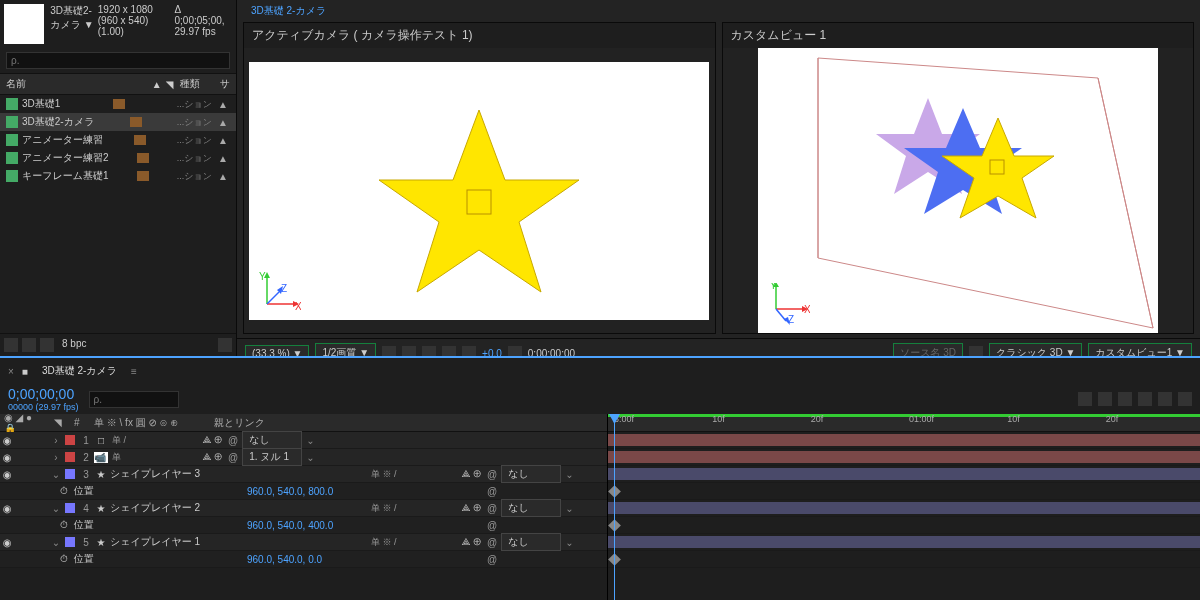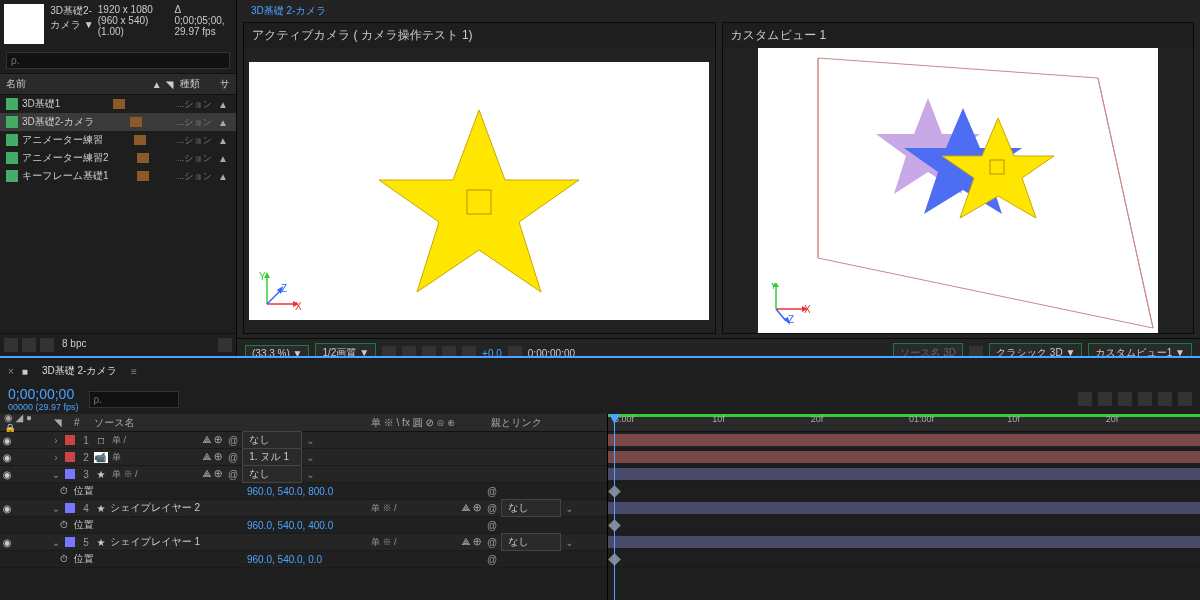--- a/index.html
+++ b/index.html
@@ -244,21 +244,20 @@
       <span class="ibtn"></span>
       <span class="ibtn"></span>
     </div>
   </div>
   <div class="tl-body">
     <div class="tl-left">
       <div class="colhead">
         <span class="ch-eye">◉ ◢ ● 🔒</span>
         <span class="ch-lbl">◥</span>
         <span class="ch-num">#</span>
-        <span class="ch-src">ソース名</span>
         <span class="ch-sw">单 ※ \ fx 圓 ⊘ ⊙ ⊕</span>
         <span class="ch-parent">親とリンク</span>
       </div>
       <div id="layers">
           <div class="row">
             <span class="eye">◉</span>
             <span class="toggles"></span>
             <span class="chev">›</span>
             <span class="lbl" style="background:#c44"></span>
             <span class="idx">1</span>
@@ -284,20 +283,21 @@
               <span style="color:#888">⌄</span>
             </span>
           </div>
           <div class="row">
             <span class="eye">◉</span>
             <span class="toggles"></span>
             <span class="chev">⌄</span>
             <span class="lbl" style="background:#77f"></span>
             <span class="idx">3</span>
             <span class="licon" style="">★</span>
+            <span class="lname">シェイプレイヤー 3</span>
             <span class="sw">单 ※ /<span style="float:right;margin-right:6px">⟁ ⊕</span></span>
             <span class="parent">
               <span class="at">@</span>
               <span class="pv">なし</span>
               <span style="color:#888">⌄</span>
             </span>
           </div>
           <div class="row prop">
             <span class="pname">
               <span>⏱</span>

